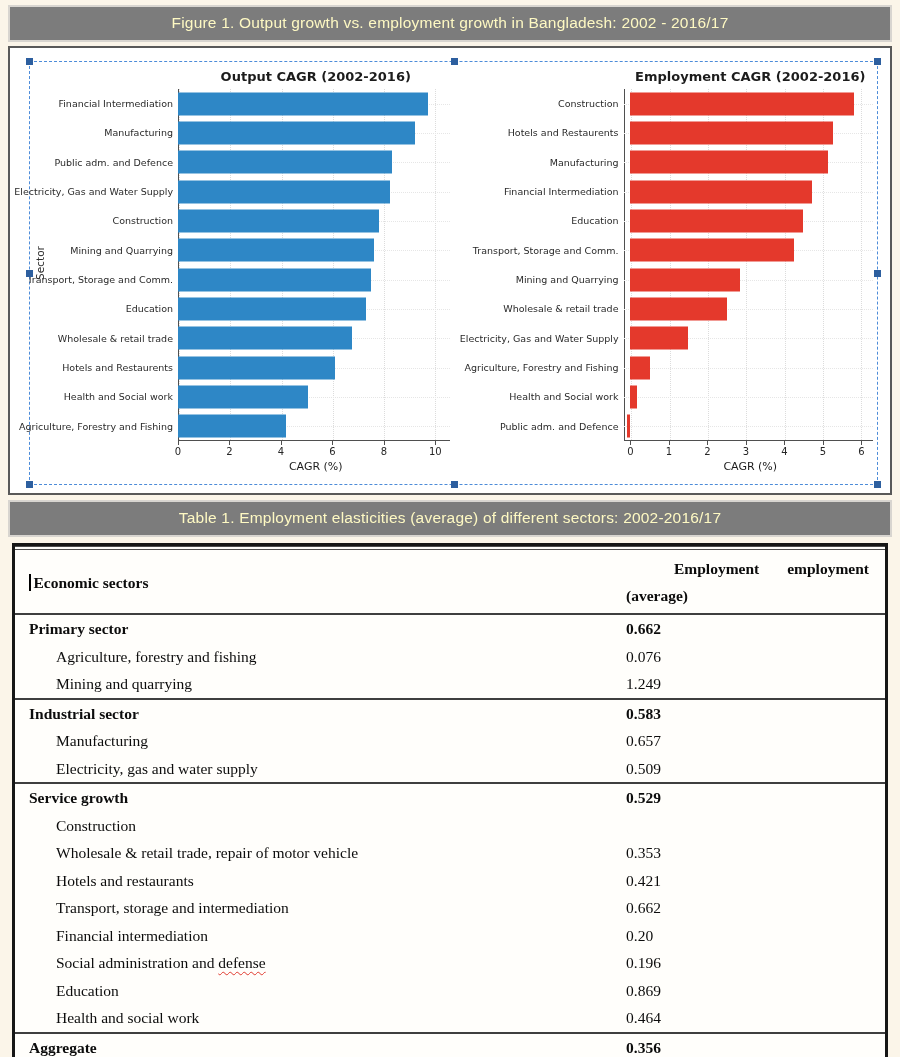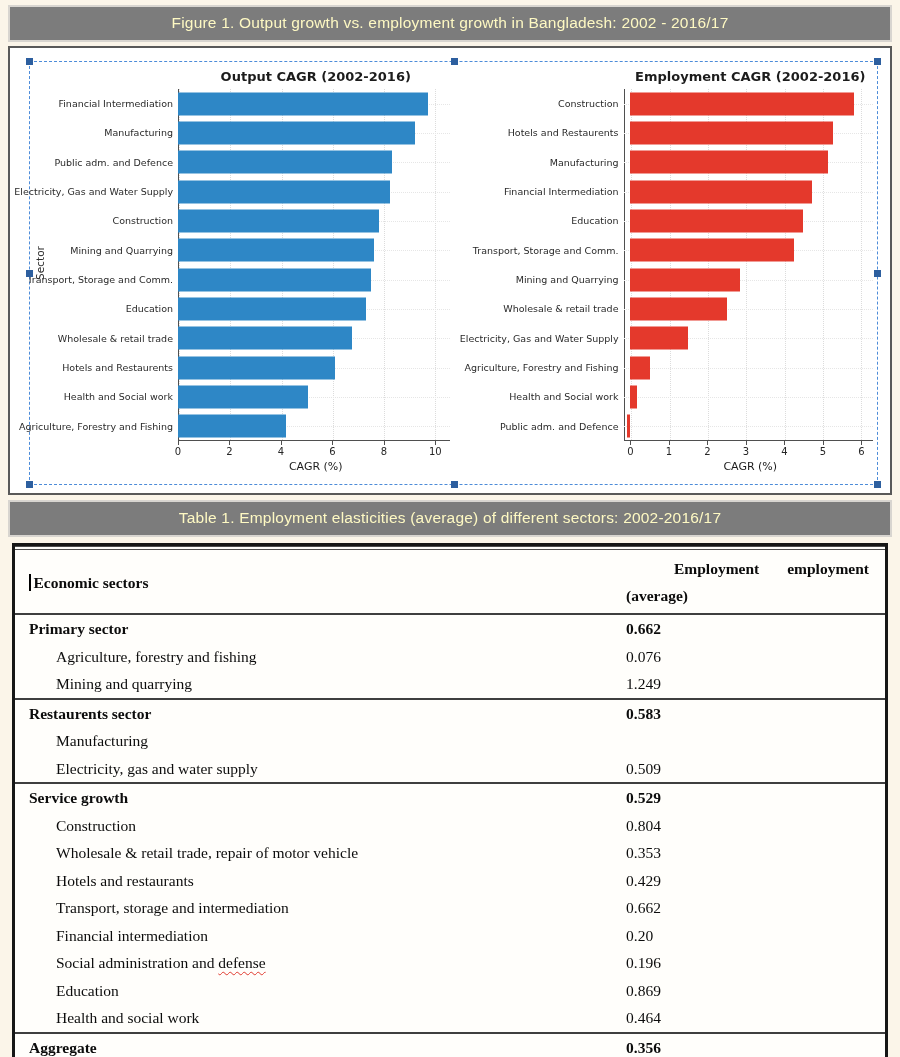--- a/index.html
+++ b/index.html
@@ -407,45 +407,45 @@
         </div>
         <div class="trow indent">
           <div class="tlabel"><span>Agriculture, forestry and fishing</span></div>
           <div class="tvalue">0.076</div>
         </div>
         <div class="trow indent">
           <div class="tlabel"><span>Mining and quarrying</span></div>
           <div class="tvalue">1.249</div>
         </div>
         <div class="trow bold section">
-          <div class="tlabel"><span>Restaurents sector</span></div>
+          <div class="tlabel"><span>Industrial sector</span></div>
           <div class="tvalue">0.583</div>
         </div>
         <div class="trow indent">
           <div class="tlabel"><span>Manufacturing</span></div>
+          <div class="tvalue">0.657</div>
         </div>
         <div class="trow indent">
           <div class="tlabel"><span>Electricity, gas and water supply</span></div>
           <div class="tvalue">0.509</div>
         </div>
         <div class="trow bold section">
           <div class="tlabel"><span>Service growth</span></div>
           <div class="tvalue">0.529</div>
         </div>
         <div class="trow indent">
           <div class="tlabel"><span>Construction</span></div>
-          <div class="tvalue">0.804</div>
         </div>
         <div class="trow indent">
           <div class="tlabel"><span>Wholesale &amp; retail trade, repair of motor vehicle</span></div>
           <div class="tvalue">0.353</div>
         </div>
         <div class="trow indent">
           <div class="tlabel"><span>Hotels and restaurants</span></div>
-          <div class="tvalue">0.429</div>
+          <div class="tvalue">0.421</div>
         </div>
         <div class="trow indent">
           <div class="tlabel"><span>Transport, storage and intermediation</span></div>
           <div class="tvalue">0.662</div>
         </div>
         <div class="trow indent">
           <div class="tlabel"><span>Financial intermediation</span></div>
           <div class="tvalue">0.20</div>
         </div>
         <div class="trow indent">

